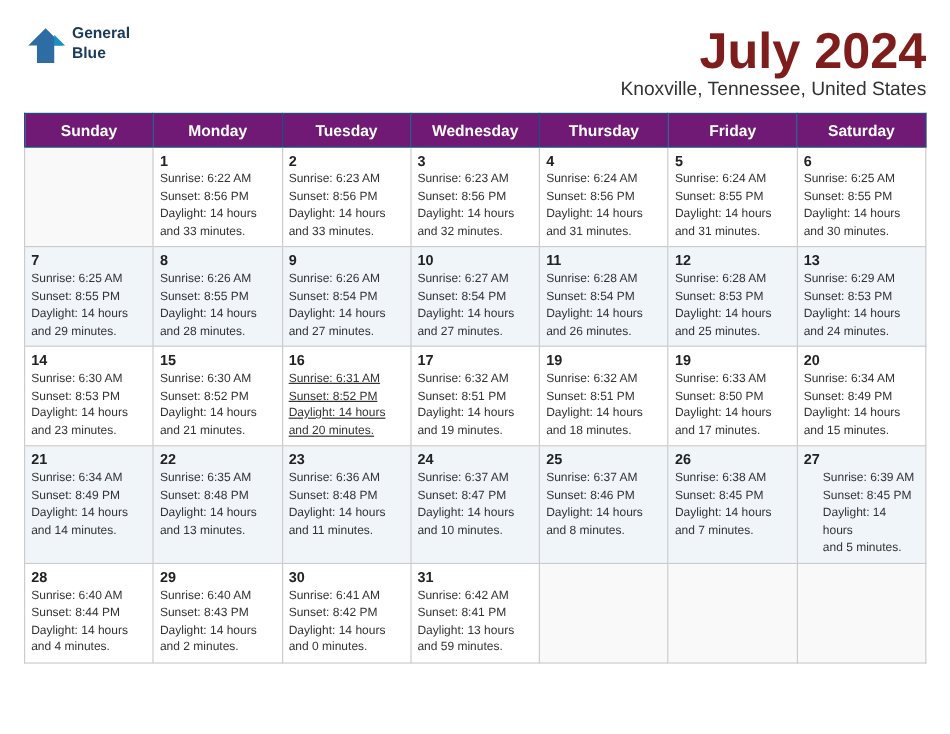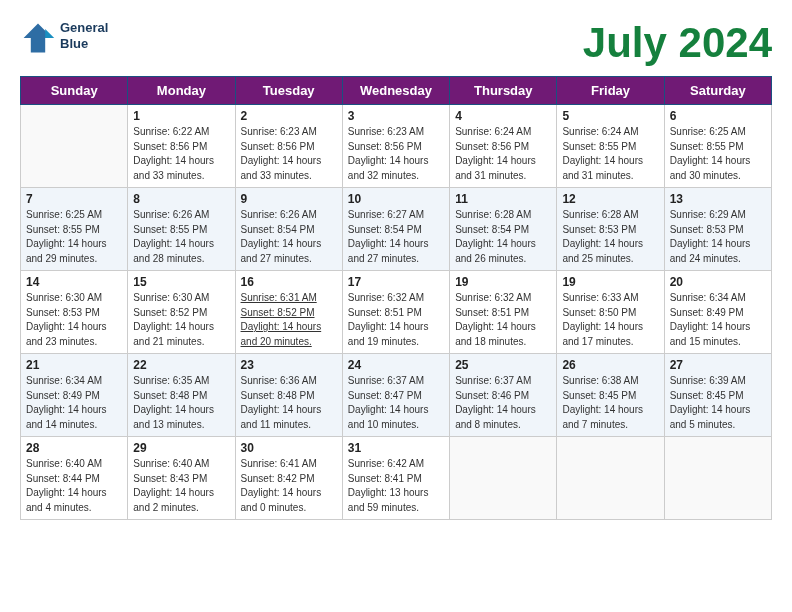--- a/index.html
+++ b/index.html
@@ -32,21 +32,21 @@
     .logo-icon {
       width: 36px;
       height: 36px;
     }
     .title-block {
       text-align: right;
     }
     .main-title {
       font-size: 42px;
       font-weight: bold;
-      color: #15803d;
+      color: #7f1d1d;
       line-height: 1.1;
     }
     .subtitle {
       font-size: 16px;
       color: #333;
     }
     .calendar {
       width: 100%;
       border-collapse: collapse;
       border: 1px solid #ccc;
@@ -97,20 +97,21 @@
       <polygon points="20,4 36,20 28,20 28,36 12,36 12,20 4,20" fill="#2e6da4"></polygon>
       <polygon points="28,10 38,20 28,20" fill="#1a8fc1"></polygon>
     </svg>
     <div class="logo-text">
       <span>General</span>
       <span>Blue</span>
     </div>
   </div>
   <div class="title-block">
     <div class="main-title">July 2024</div>
+    <div class="subtitle">Knoxville, Tennessee, United States</div>
   </div>
 </div>
 
 <table class="calendar">
   <thead>
     <tr>
     <th>Sunday</th>
         <th>Monday</th>
         <th>Tuesday</th>
         <th>Wednesday</th>
@@ -305,21 +306,21 @@
         </td>
         <td>
           <span class="day-num">26</span>
           <div class="day-info" style="white-space: pre-line;">Sunrise: 6:38 AM
 Sunset: 8:45 PM
 Daylight: 14 hours
 and 7 minutes.</div>
         </td>
         <td>
           <span class="day-num">27</span>
-          <div class="day-info" style="white-space: pre-line;">Sunrise: 6:39 AM
+          <div class="day-info" style="white-space: pre-line; margin-left: 16px;">Sunrise: 6:39 AM
 Sunset: 8:45 PM
 Daylight: 14 hours
 and 5 minutes.</div>
         </td>
       </tr>
       <tr>
         <td>
           <span class="day-num">28</span>
           <div class="day-info" style="white-space: pre-line;">Sunrise: 6:40 AM
 Sunset: 8:44 PM

